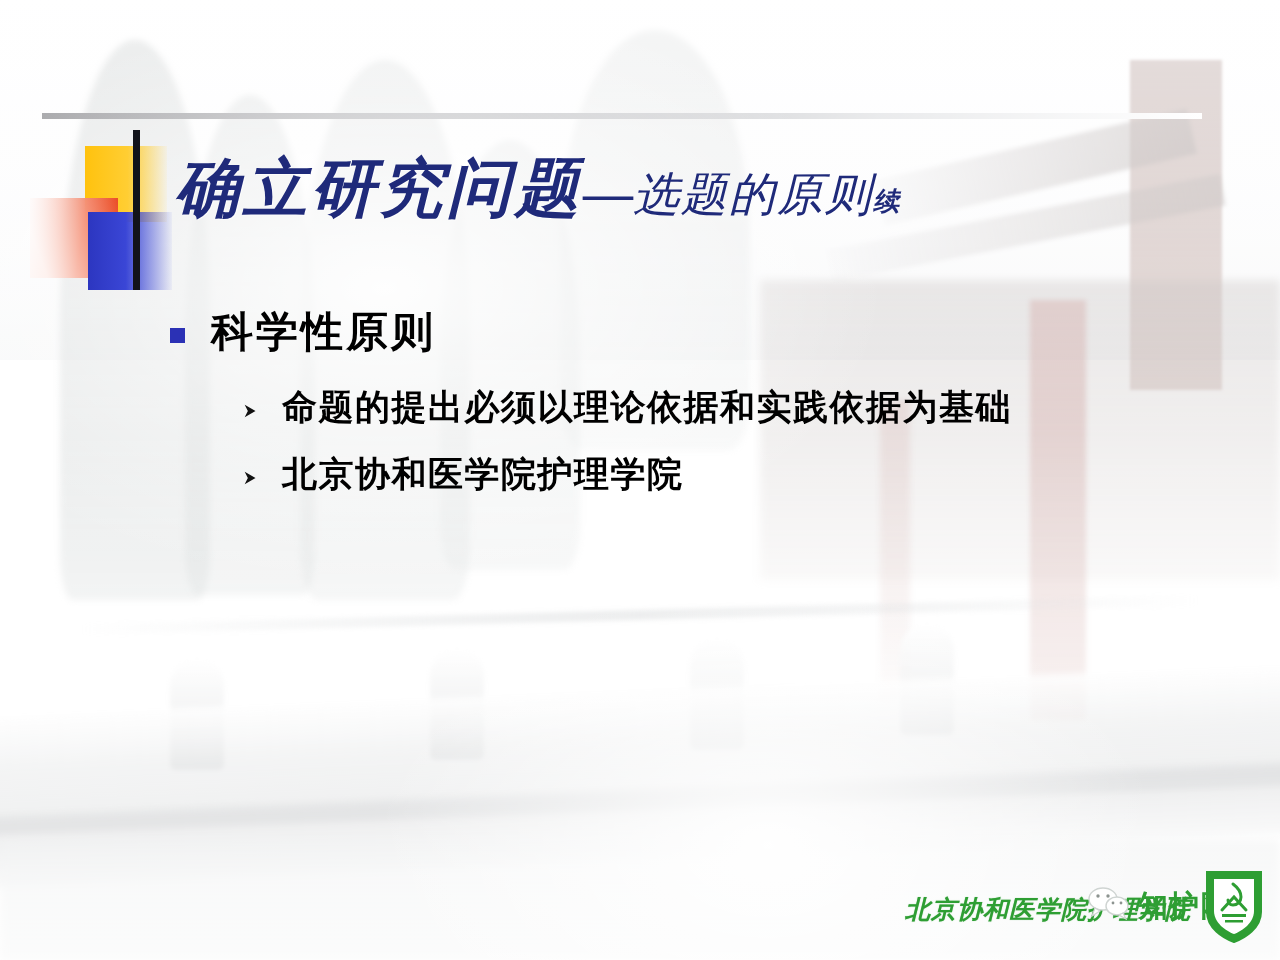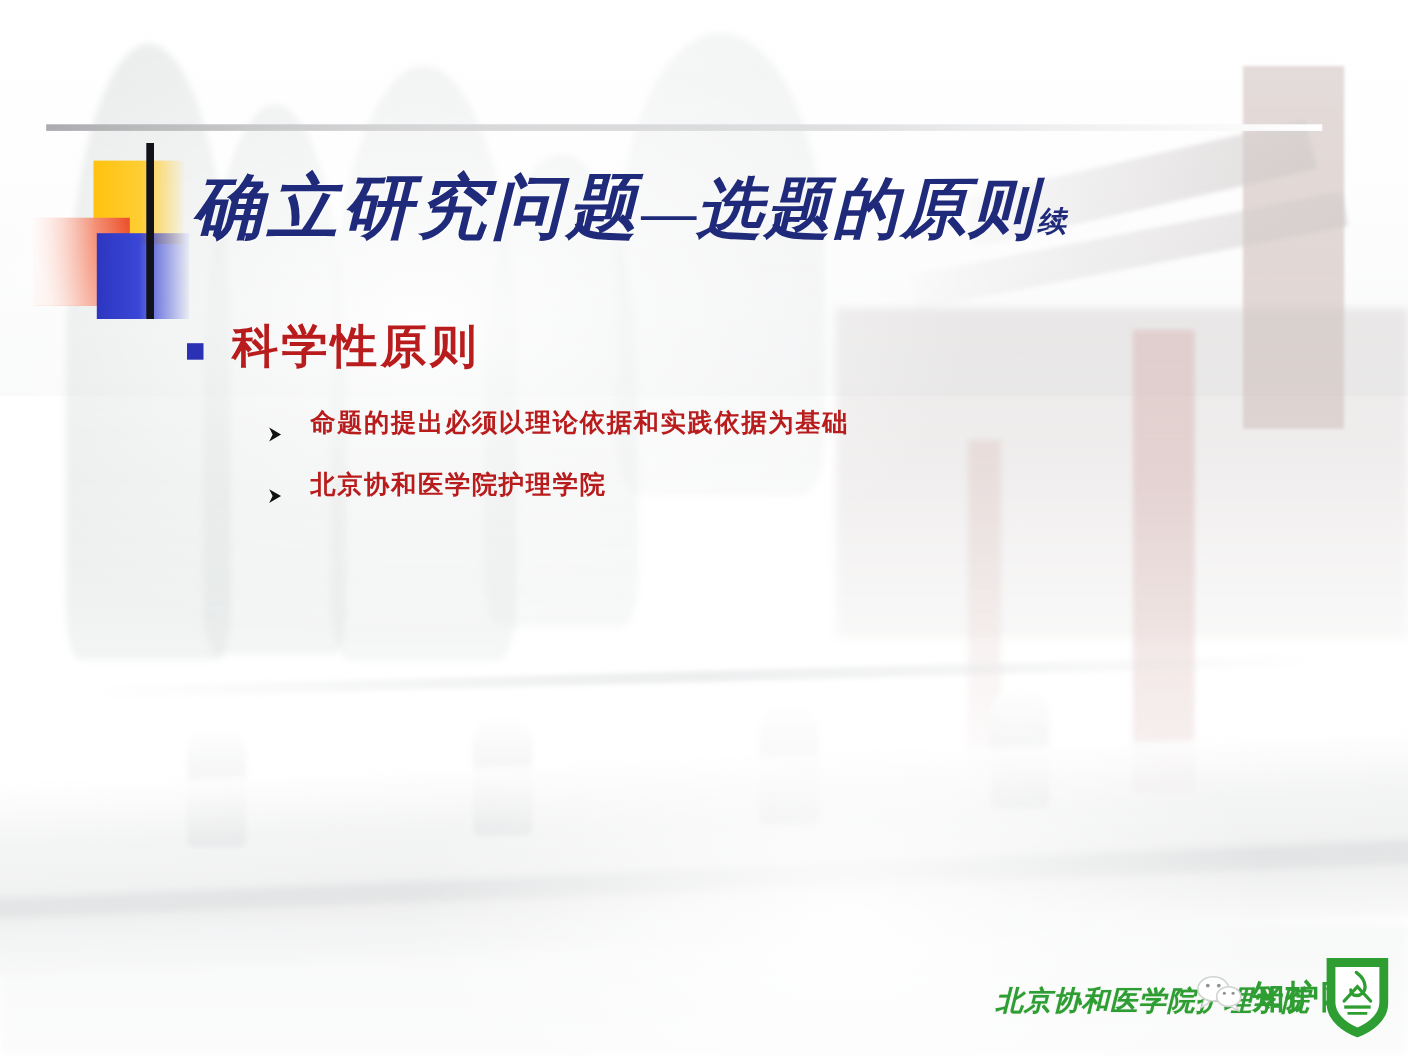--- a/index.html
+++ b/index.html
@@ -167,39 +167,39 @@
   }
   .title .t-main {
     font-size: 64px;
     font-weight: 700;
     font-style: italic;
     letter-spacing: 4px;
     text-shadow: 1px 1px 0 rgba(255,255,255,0.6);
   }
   .title .t-dash { font-size: 50px; font-weight: 700; }
   .title .t-sub {
-    font-size: 60px;
-    font-weight: 700;
+    font-size: 46px;
+    font-weight: 400;
     font-style: italic;
     letter-spacing: 2px;
   }
   .title .t-tail {
     font-size: 26px;
     font-weight: 700;
     font-style: italic;
     letter-spacing: 1px;
   }
 
   
   .body {
     position: absolute;
-    left: 170px; top: 292px;
+    left: 170px; top: 308px;
     width: 1090px;
     z-index: 25;
-    color: #b91c1c;
+    color: #000000;
   }
 
   .lvl1 {
     display: flex;
     align-items: flex-start;
     gap: 26px;
     margin-bottom: 30px;
   }
   .bullet-sq {
     width: 15px; height: 15px;
@@ -222,21 +222,21 @@
     margin-left: 72px;
     margin-bottom: 22px;
   }
   .bullet-arrow {
     flex: 0 0 auto;
     margin-top: 16px;
     width: 18px; height: 18px;
     display: block;
   }
   .lvl2-text {
-    font-size: 23px;
+    font-size: 35px;
     font-weight: 700;
     letter-spacing: 1.5px;
     line-height: 1.28;
     font-family: "Liberation Serif", "DejaVu Serif", serif;
   }
 
   
   .wm-school {
     position: absolute;
     left: 905px; top: 893px;

